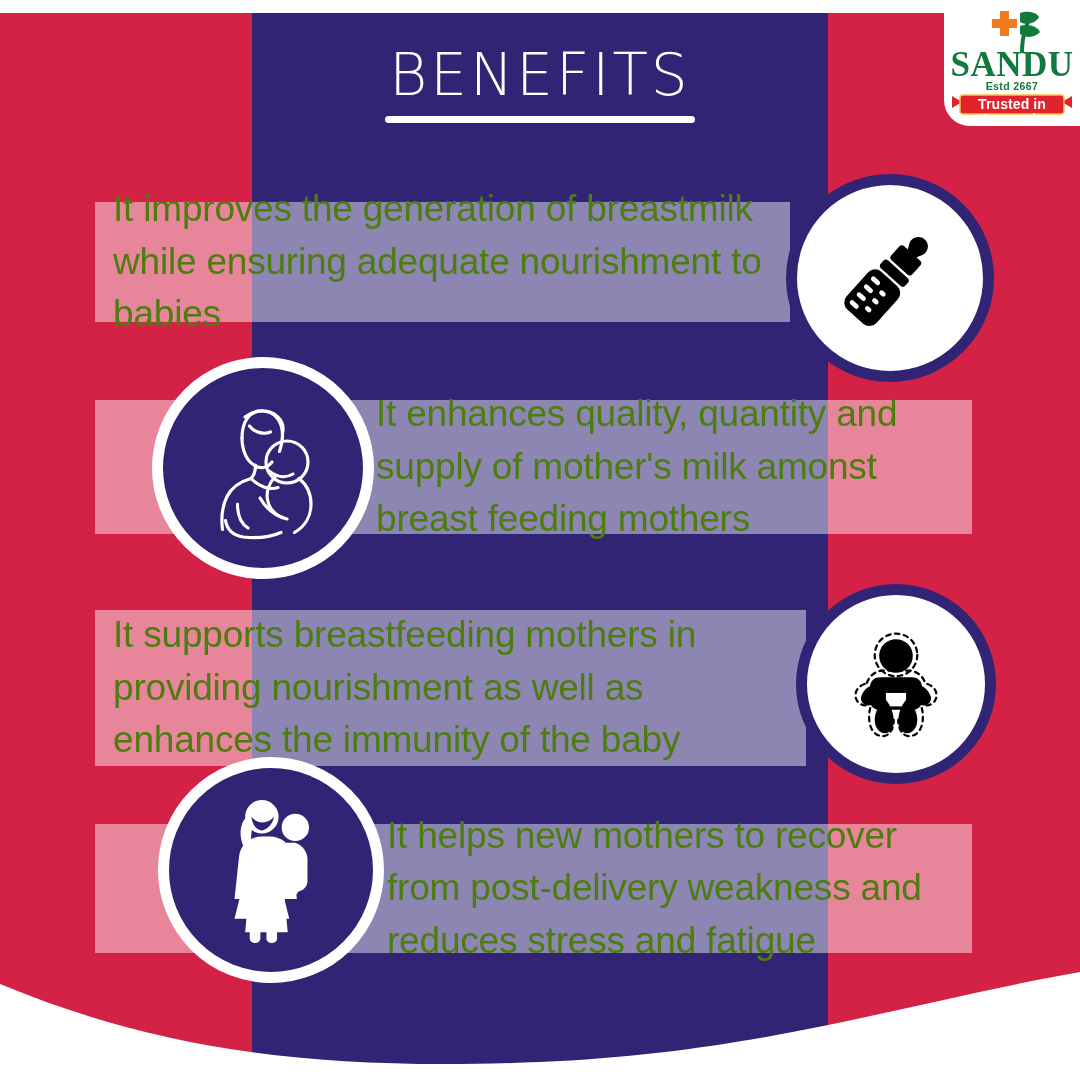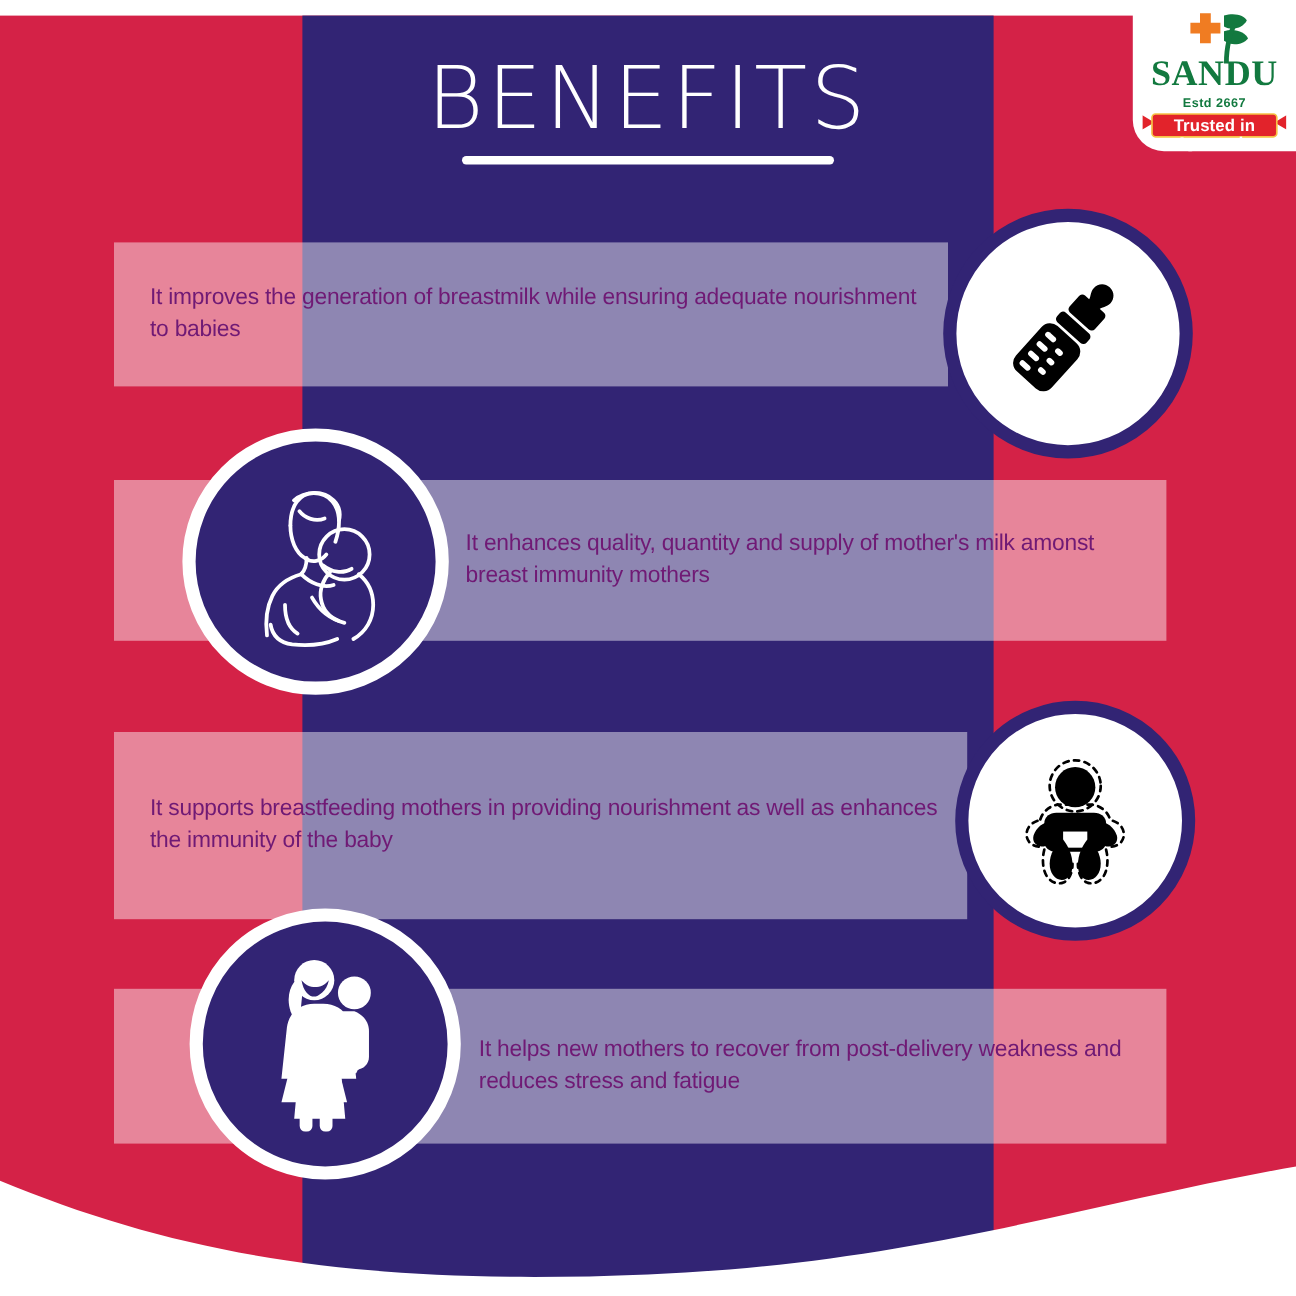--- a/index.html
+++ b/index.html
@@ -49,21 +49,21 @@
 
   
   .title-wrap {
     position: absolute;
     left: 252px;
     top: 46px;
     width: 576px;
     text-align: center;
   }
   .title {
-    font-size: 72px;
+    font-size: 58px;
     line-height: 1;
     letter-spacing: 3px;
     color: #ffffff;
     font-weight: 300;
     font-stretch: expanded;
     margin: 0;
     font-family: "DejaVu Sans", sans-serif;
   }
   .title-rule {
     width: 310px;
@@ -75,23 +75,23 @@
 
   
   .band {
     position: absolute;
     background: rgba(255, 255, 255, 0.45);
     display: flex;
     align-items: center;
     box-sizing: border-box;
   }
   .band p {
-    margin: 12px;
-    color: #701a75;
-    font-size: 19px;
+    margin: 0;
+    color: #4d7c0f;
+    font-size: 37px;
     line-height: 1.42;
     font-weight: 400;
     font-family: "Liberation Sans", sans-serif;
     letter-spacing: -0.2px;
   }
 
   .band-1 { left: 95px;  top: 202px; width: 695px; height: 120px; }
   .band-1 p { padding-left: 18px; padding-right: 10px; }
 
   .band-2 { left: 95px;  top: 400px; width: 877px; height: 134px; }
@@ -149,21 +149,21 @@
     height: 112px;
   }
   .logo-mark { position: absolute; left: 30px; top: 2px; }
   .logo-word {
     position: absolute;
     left: 0;
     top: 40px;
     width: 124px;
     text-align: center;
     font-family: "Liberation Serif", serif;
-    font-size: 30px;
+    font-size: 35px;
     font-weight: 700;
     color: #12793F;
     letter-spacing: 0.5px;
     line-height: 1;
   }
   .logo-estd {
     position: absolute;
     left: 0;
     top: 73px;
     width: 124px;
@@ -206,21 +206,21 @@
   <div class="title-wrap">
     <h1 class="title">BENEFITS</h1>
     <div class="title-rule"></div>
   </div>
 
   <div class="band band-1">
     <p>It improves the generation of breastmilk while ensuring adequate nourishment to babies</p>
   </div>
 
   <div class="band band-2">
-    <p>It enhances quality, quantity and supply of mother's milk amonst breast immunity mothers</p>
+    <p>It enhances quality, quantity and supply of mother's milk amonst breast feeding mothers</p>
   </div>
 
   <div class="band band-3">
     <p>It supports breastfeeding mothers in providing nourishment as well as enhances the immunity of the baby</p>
   </div>
 
   <div class="band band-4">
     <p>It helps new mothers to recover from post-delivery weakness and reduces stress and fatigue</p>
   </div>
 

